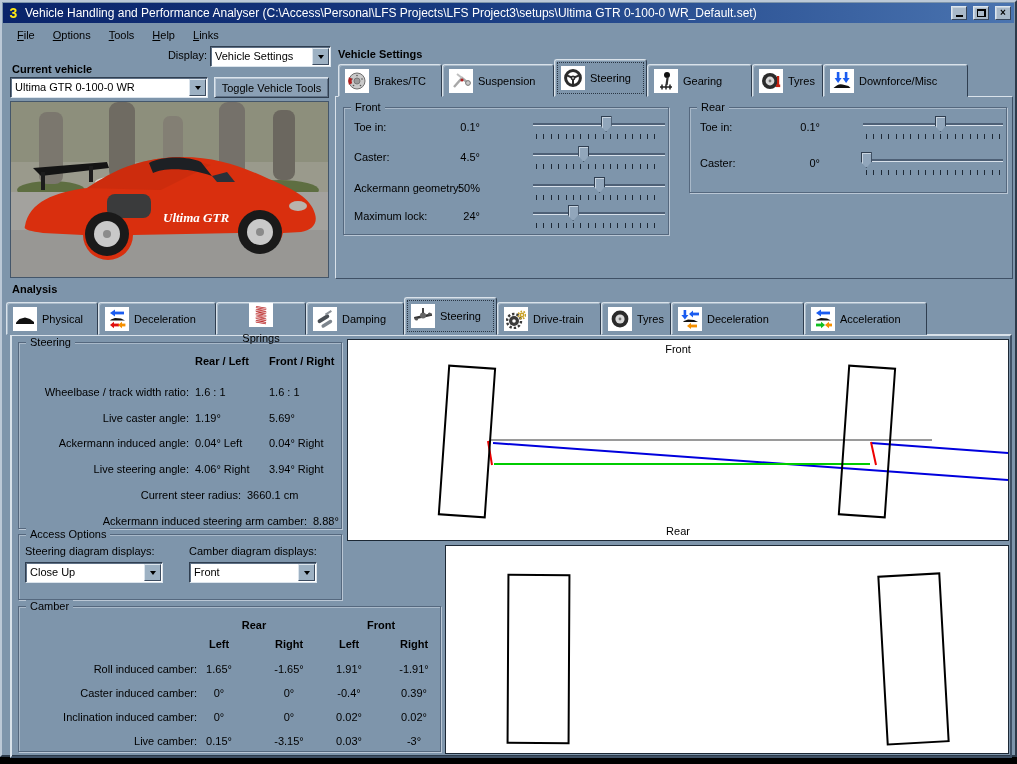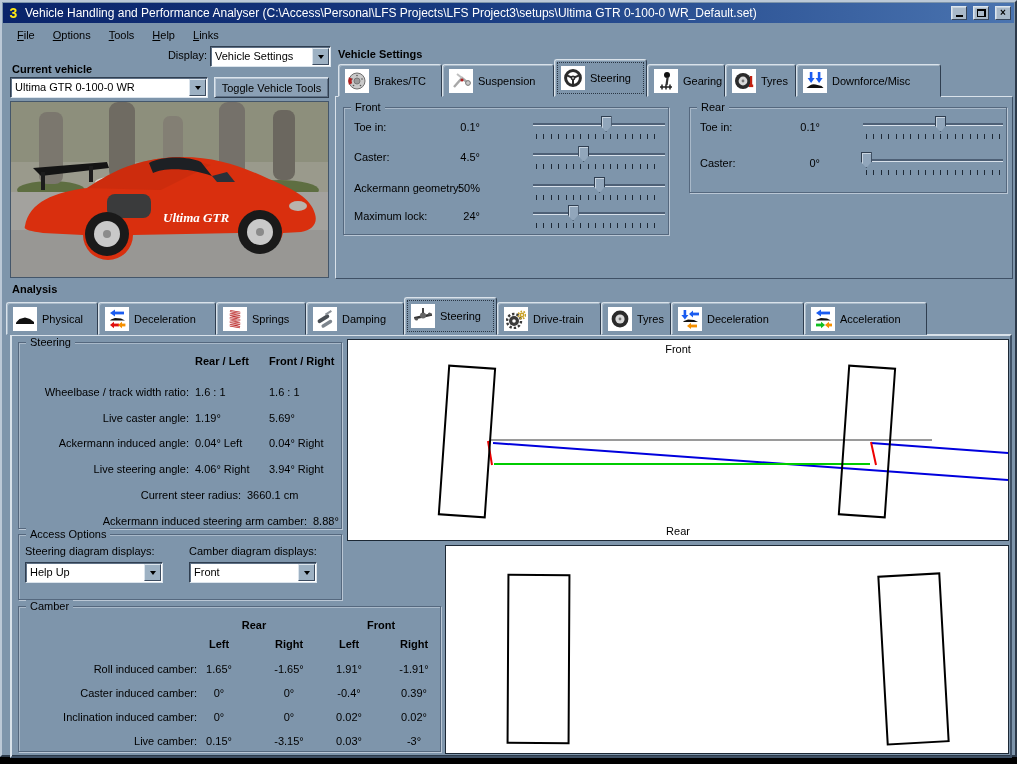--- a/index.html
+++ b/index.html
@@ -193,21 +193,21 @@
       <span class="tab-icon">
         <svg width="20" height="20" viewBox="0 0 20 20">
             <circle cx="10" cy="10" r="7.4" fill="none" stroke="#2b2b2b" stroke-width="3"></circle>
             <path d="M10 10 L10 16.5 M10 10 L3.8 7.4 M10 10 L16.2 7.4" stroke="#2b2b2b" stroke-width="2"></path>
             <circle cx="10" cy="10" r="2.4" fill="#2b2b2b"></circle>
             <circle cx="10" cy="10" r="0.9" fill="#cfcfcf"></circle>
           </svg>
       </span>
       <span class="tab-label">Steering</span>
     </div>
-    <div class="tab" style="width:78px;">
+    <div class="tab" style="width:105px;">
       <span class="tab-icon">
         <svg width="20" height="20" viewBox="0 0 20 20">
             <circle cx="11" cy="4" r="3" fill="#111"></circle>
             <rect x="10" y="6" width="2.2" height="8" fill="#333" transform="rotate(8 11 10)"></rect>
             <path d="M4 16 h12 M6 13.5 v5 M10 13.5 v5 M14 13.5 v5" stroke="#222" stroke-width="1.5" fill="none"></path>
           </svg>
       </span>
       <span class="tab-label">Gearing</span>
     </div>
     <div class="tab" style="width:71px;">
@@ -318,21 +318,21 @@
             <path d="M8 0.5 L3 4 L8 7.5 Z" fill="#1a5cf0"></path>
             <path d="M18 11.5 L14 9.5 L8 9 L4 10.5 L3 11.5 Z" fill="#111"></path>
             <rect x="7" y="14.6" width="5" height="2.8" fill="#e01010"></rect>
             <path d="M7 12.8 L3 16 L7 19.2 Z" fill="#e01010"></path>
             <rect x="15" y="14.6" width="3.4" height="2.8" fill="#f59000"></rect>
             <path d="M15 12.8 L11 16 L15 19.2 Z" fill="#f59000"></path>
           </svg>
       </span>
       <span class="tab-label">Deceleration</span>
     </div>
-    <div class="tab" style="width:90px;">
+    <div class="tab" style="width:90px;flex-direction:column;">
       <span class="tab-icon">
         <svg width="20" height="20" viewBox="0 0 20 20">
             <path d="M5 2 L15 3.8 L5 5.6 L15 7.4 L5 9.2 L15 11 L5 12.8 L15 14.6 L5 16.4 L15 18.2" stroke="#b82020" stroke-width="2.2" fill="none"></path>
             <path d="M5 2 L15 3.8 L5 5.6 L15 7.4 L5 9.2 L15 11 L5 12.8 L15 14.6 L5 16.4 L15 18.2" stroke="#eecccc" stroke-width="0.8" fill="none"></path>
           </svg>
       </span>
       <span class="tab-label">Springs</span>
     </div>
     <div class="tab" style="width:98px;">
       <span class="tab-icon">
@@ -444,21 +444,21 @@
       <div class="st-row" style="top:172px;">
         <span class="st-label" style="width:288px;">Ackermann induced steering arm camber:</span>
         <span style="position:absolute;left:294px;white-space:nowrap;">8.88°</span>
       </div>
     </div>
 
     <div class="groupbox" style="left:6px;top:198px;width:324px;height:66px;">
       <span class="legend">Access Options</span>
       <span class="lbl" style="left:6px;top:10px;">Steering diagram displays:</span>
       <div class="combo" style="left:6px;top:27px;width:138px;height:21px;">
-        <span class="combo-text">Help Up</span>
+        <span class="combo-text">Close Up</span>
         <span class="combo-btn">
             <span class="arrow-down"></span>
           </span>
       </div>
       <span class="lbl" style="left:170px;top:10px;">Camber diagram displays:</span>
       <div class="combo" style="left:170px;top:27px;width:128px;height:21px;">
         <span class="combo-text">Front</span>
         <span class="combo-btn">
             <span class="arrow-down"></span>
           </span>

